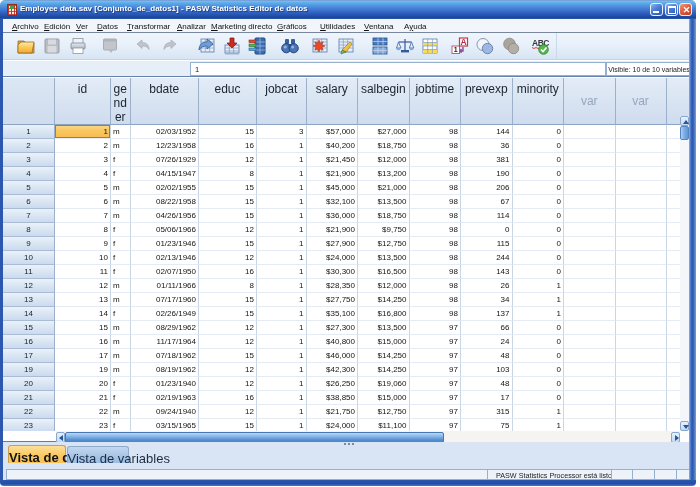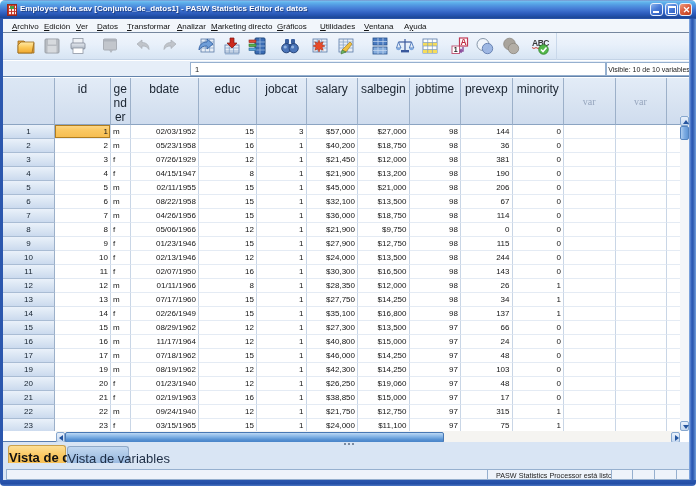--- a/index.html
+++ b/index.html
@@ -57,21 +57,21 @@
 #gridpanel { position:absolute; left:0px; top:76px; width:693px; height:366px;
   border-top:1px solid #6383ab; border-bottom:1px solid #5a7eb0; background:#fff; }
 #gridclip { position:absolute; left:3px; top:1px; width:686px; height:353px; overflow:hidden; }
 table { border-collapse:separate; border-spacing:0; table-layout:fixed; width:687px; }
 td, th { overflow:hidden; white-space:nowrap; }
 th { height:37px; background:linear-gradient(180deg,#e3ecf7 0%,#d9e4f2 50%,#cfdcee 100%);
   border-right:1px solid #9cb0c9; border-bottom:1px solid #8ba4c2;
   font-size:12px; font-weight:normal; color:#1a2430; vertical-align:top;
   padding-top:4px; text-align:center; }
 th.corner { background:linear-gradient(180deg,#dce7f4 0%,#cfdcee 100%); }
-th.var { color:#96a5bd; vertical-align:middle; padding-top:0; font-size:10px;font-family:Liberation Serif, serif; }
+th.var { color:#96a5bd; vertical-align:middle; padding-top:0; font-size:12px; }
 th.last, td.last { border-right:none; }
 td { height:14px; font-size:8px; line-height:13px; color:#141414; background:#fff;
   border-right:1px solid #c9d6e6; border-bottom:1px solid #e4ebf4; padding:0 2px; }
 td.rh { background:linear-gradient(180deg,#eaf1fa 0%,#dce7f4 45%,#cbdaee 100%);
   border-right:1px solid #9cb0c9; border-bottom:1px solid #a9bcd4;
   text-align:center; color:#13202e; }
 td.r { text-align:right; } td.l { text-align:left; }
 td.e { background:#fff; }
 td.sel { background:linear-gradient(180deg,#fdd98c 0%,#fac863 40%,#f6bc4e 100%);
   box-shadow:inset 0 0 0 1px #b17d1e; }
@@ -321,21 +321,21 @@
               <td class="r">144</td>
               <td class="r">0</td>
               <td class="e"></td>
               <td class="e"></td>
               <td class="e last"></td>
             </tr>
 <tr>
               <td class="rh">2</td>
               <td class="r">2</td>
               <td class="l">m</td>
-              <td class="r">05/23/1958</td>
+              <td class="r">12/23/1958</td>
               <td class="r">16</td>
               <td class="r">1</td>
               <td class="r">$40,200</td>
               <td class="r">$18,750</td>
               <td class="r">98</td>
               <td class="r">36</td>
               <td class="r">0</td>
               <td class="e"></td>
               <td class="e"></td>
               <td class="e last"></td>
@@ -369,21 +369,21 @@
               <td class="r">190</td>
               <td class="r">0</td>
               <td class="e"></td>
               <td class="e"></td>
               <td class="e last"></td>
             </tr>
 <tr>
               <td class="rh">5</td>
               <td class="r">5</td>
               <td class="l">m</td>
-              <td class="r">02/11/1955</td>
+              <td class="r">02/02/1955</td>
               <td class="r">15</td>
               <td class="r">1</td>
               <td class="r">$45,000</td>
               <td class="r">$21,000</td>
               <td class="r">98</td>
               <td class="r">206</td>
               <td class="r">0</td>
               <td class="e"></td>
               <td class="e"></td>
               <td class="e last"></td>

